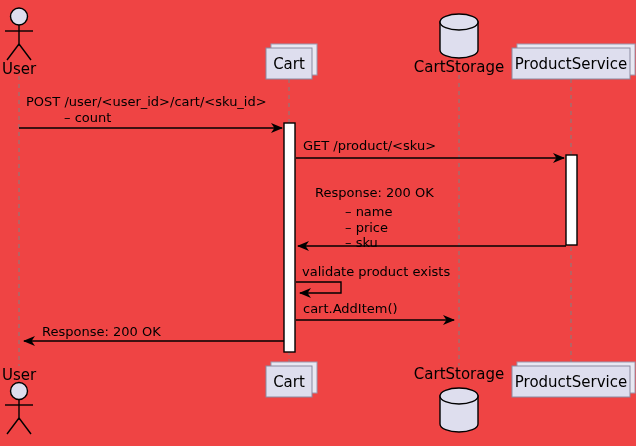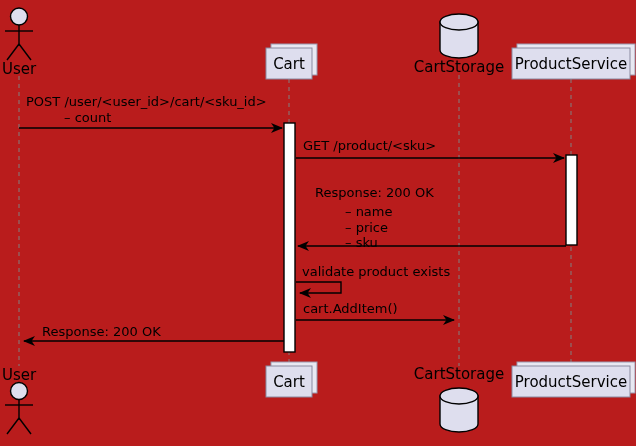--- a/index.html
+++ b/index.html
@@ -7,21 +7,21 @@
     padding: 0;
     background: #ffffff;
   }
   body {
     font-family: "DejaVu Sans", sans-serif;
   }
   #diagram-root {
     position: relative;
     width: 636px;
     height: 446px;
-    background: #b91c1c;
+    background: #ef4444;
     overflow: hidden;
   }
   svg#seq-svg {
     display: block;
     width: 636px;
     height: 446px;
   }
   .participant-fill {
     fill: #dedeee;
     stroke: #8a8aa0;

